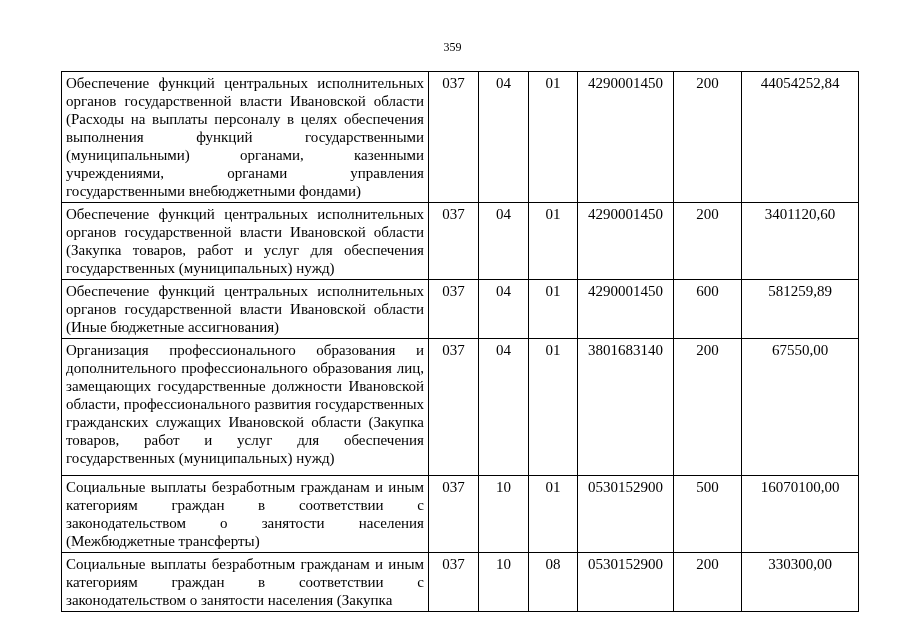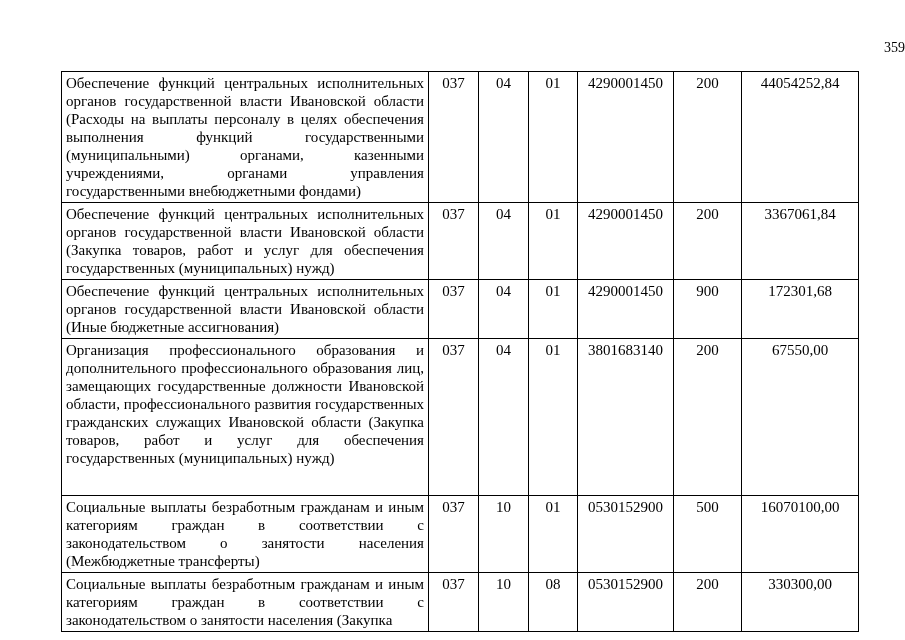--- a/index.html
+++ b/index.html
@@ -16,22 +16,22 @@
     position: relative;
     width: 905px;
     height: 640px;
     background: #ffffff;
   }
   .page-number {
     position: absolute;
     top: 40px;
     left: 0;
     width: 905px;
-    text-align: right;
-    font-size: 14px;
+    text-align: center;
+    font-size: 12px;
     color: #000000;
   }
   table.budget-table {
     position: absolute;
     left: 61px;
     top: 71px;
     width: 797px;
     border-collapse: collapse;
     table-layout: fixed;
   }
@@ -80,32 +80,32 @@
         <td class="code-cell">200</td>
         <td class="code-cell">44054252,84</td>
       </tr>
       <tr style="height:65px">
         <td class="name-cell">Обеспечение функций центральных исполнительных органов государственной власти Ивановской области (Закупка товаров, работ и услуг для обеспечения государственных (муниципальных) нужд)</td>
         <td class="code-cell">037</td>
         <td class="code-cell">04</td>
         <td class="code-cell">01</td>
         <td class="code-cell">4290001450</td>
         <td class="code-cell">200</td>
-        <td class="code-cell">3367061,84</td>
+        <td class="code-cell">3401120,60</td>
       </tr>
       <tr style="height:59px">
         <td class="name-cell">Обеспечение функций центральных исполнительных органов государственной власти Ивановской области (Иные бюджетные ассигнования)</td>
         <td class="code-cell">037</td>
         <td class="code-cell">04</td>
         <td class="code-cell">01</td>
         <td class="code-cell">4290001450</td>
-        <td class="code-cell">900</td>
-        <td class="code-cell">172301,68</td>
+        <td class="code-cell">600</td>
+        <td class="code-cell">581259,89</td>
       </tr>
-      <tr style="height:157px">
+      <tr style="height:137px">
         <td class="name-cell">Организация профессионального образования и дополнительного профессионального образования лиц, замещающих государственные должности Ивановской области, профессионального развития государственных гражданских служащих Ивановской области (Закупка товаров, работ и услуг для обеспечения государственных (муниципальных) нужд)</td>
         <td class="code-cell">037</td>
         <td class="code-cell">04</td>
         <td class="code-cell">01</td>
         <td class="code-cell">3801683140</td>
         <td class="code-cell">200</td>
         <td class="code-cell">67550,00</td>
       </tr>
       <tr style="height:66px">
         <td class="name-cell">Социальные выплаты безработным гражданам и иным категориям граждан в соответствии с законодательством о занятости населения (Межбюджетные трансферты)</td>

